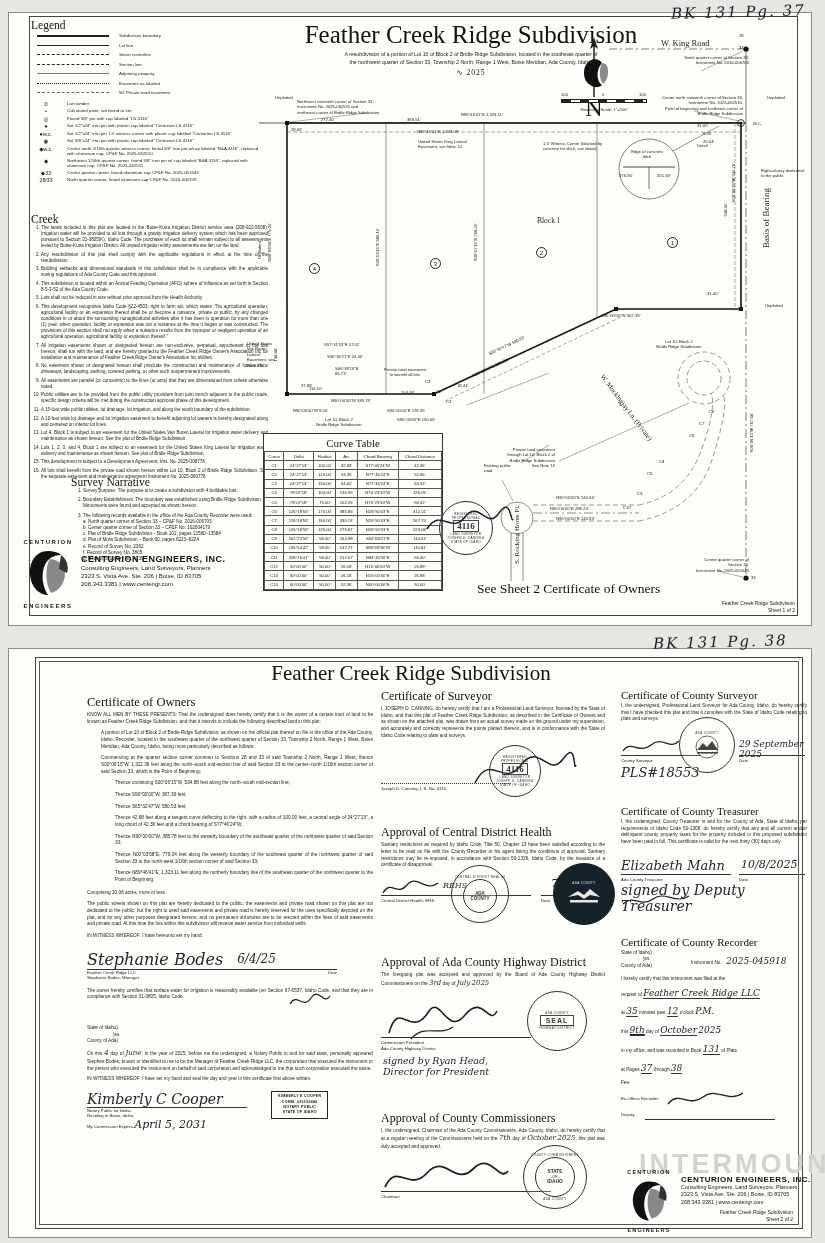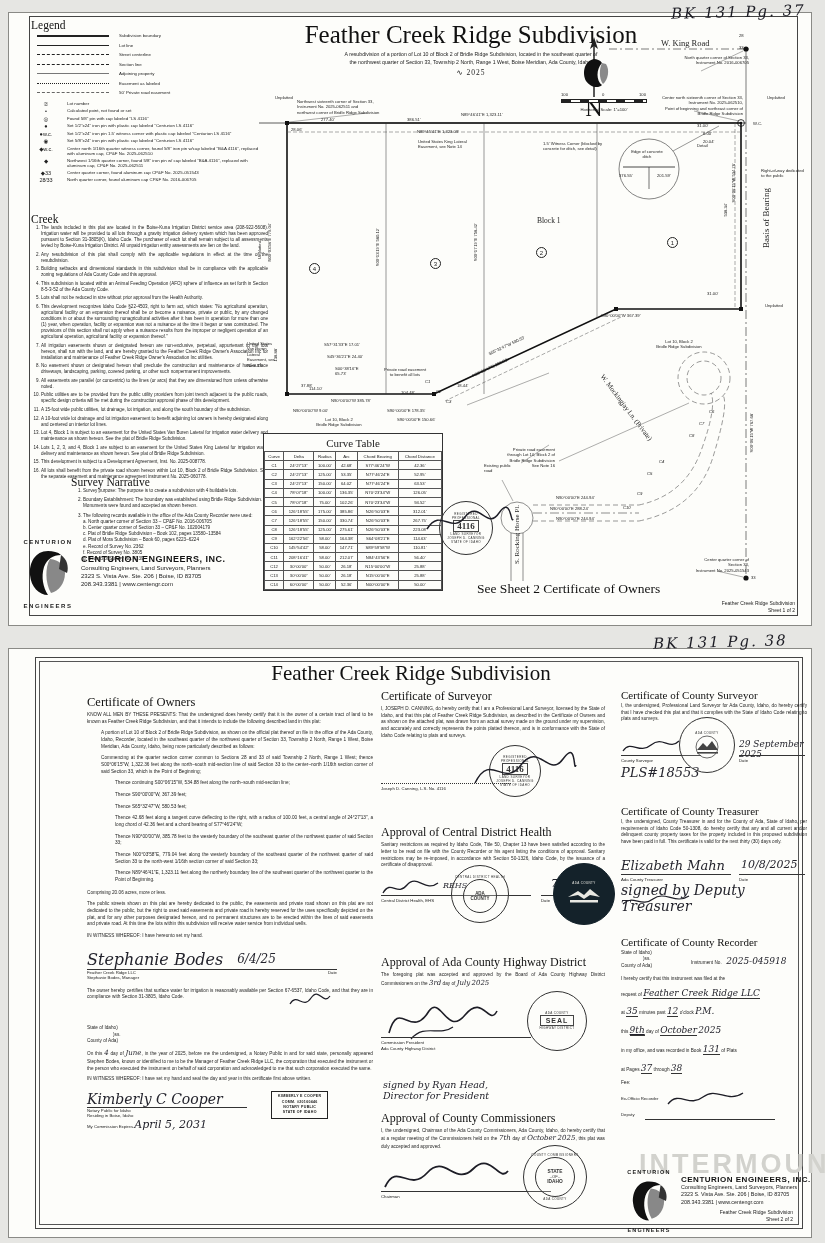--- a/index.html
+++ b/index.html
@@ -672,21 +672,21 @@
           <span class="hand" style="font-size:7px;">2025</span>
         </div>
         <div style="position:relative;height:92px;">
           <svg style="position:absolute;left:0;top:4px;" width="120" height="52" viewBox="0 0 120 52">
             <path d="M8,40 C18,4 30,48 48,18 C60,2 66,44 84,22 S108,34 116,18" fill="none" stroke="#1d1d26" stroke-width="1.6"></path>
             <path d="M30,46 C44,30 58,44 72,34" fill="none" stroke="#1d1d26" stroke-width="1.2"></path>
           </svg>
           <div class="sig-line" style="position:absolute;left:0;top:48px;width:150px;"></div>
           <div class="sig-label" style="position:absolute;left:0;top:51px;">Commission President</div>
           <div class="sig-label" style="position:absolute;left:0;top:57px;">Ada County Highway District</div>
-          <div class="hand pre" style="position:absolute;left:2px;top:66px;font-size:9.5px;margin-top:24px;">signed by Ryan Head,
+          <div class="hand pre" style="position:absolute;left:2px;top:66px;font-size:9.5px;">signed by Ryan Head,
 Director for President</div>
           <div class="seal" style="position:absolute;left:146px;top:2px;width:60px;height:60px;">
             <div class="ring">ADA COUNTY</div>
             <div style="border:1px solid #444;padding:1px 5px;font-size:7px;font-weight:bold;letter-spacing:1px;">SEAL</div>
             <div class="ring">HIGHWAY DISTRICT</div>
           </div>
         </div>
       </div>
 
       <div style="margin-top:30px;">

